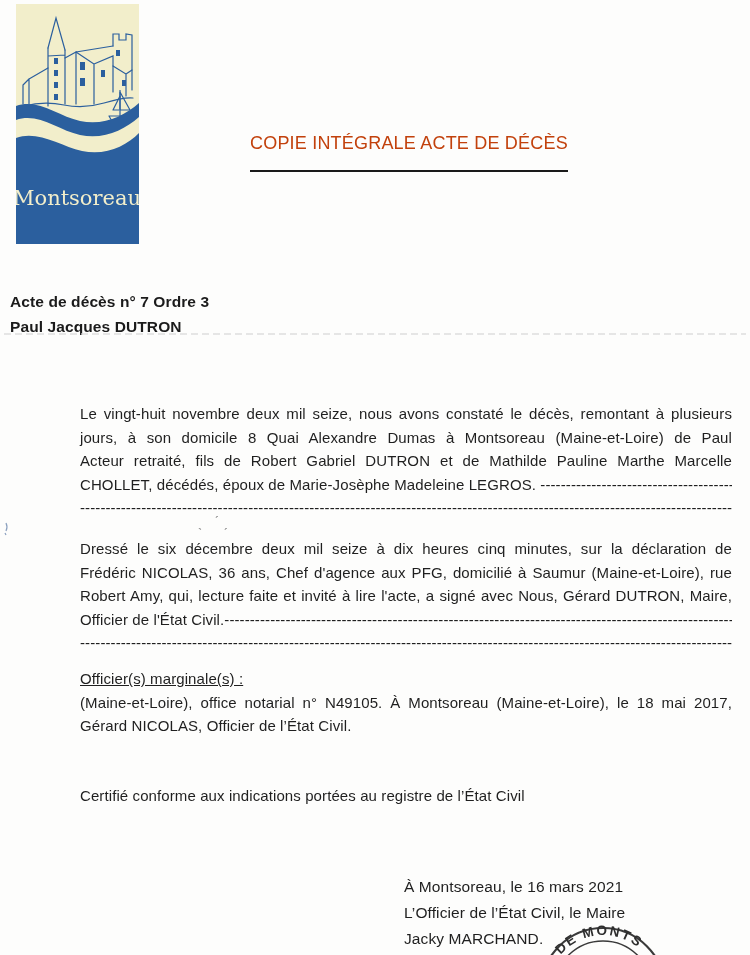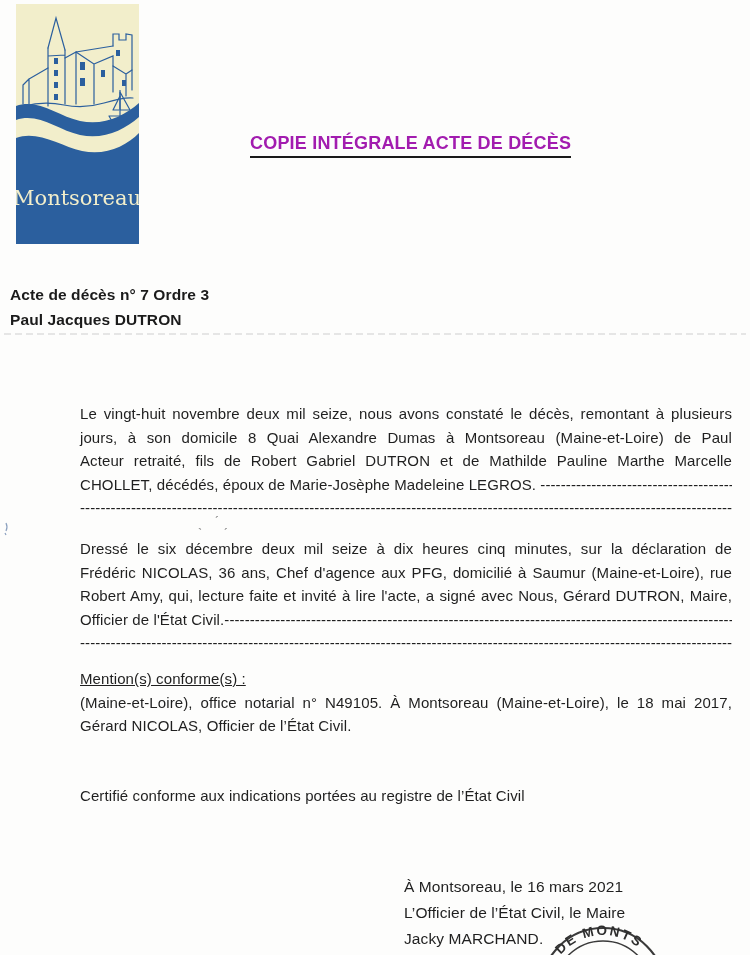--- a/index.html
+++ b/index.html
@@ -14,23 +14,23 @@
   .textblock { width:652px; }
   .line {
     height:23.5px; line-height:23.5px; font-size:15px;
     letter-spacing:0.1px; color:#1f1f1f;
   }
   .j  { text-align:justify; text-align-last:justify; }
   .nw { white-space:nowrap; overflow:hidden; }
 
   
   .doc-title {
-    font-size:18px; font-weight:bold; color:#a21caf;
+    font-size:18px; font-weight:normal; color:#c2410c;
     letter-spacing:0.2px; border-bottom:2.5px solid #1a1a1a;
-    padding-bottom:2px; white-space:nowrap;
+    padding-bottom:16px; white-space:nowrap;
   }
 
   
   .act-header .line { font-weight:bold; font-size:15.5px; height:25px; line-height:25px; color:#1b1b1b; }
 
   .mention-heading { text-decoration:underline; }
 
   .sig .line { height:26px; line-height:26px; font-size:15.5px; white-space:nowrap; }
 
   
@@ -78,21 +78,21 @@
 
     <g>
       <path d="M0,102 C22,94 42,112 64,117 C88,122 108,112 123,99 L123,113 C108,126 88,136 64,131 C42,126 22,108 0,116 Z" fill="#2b5f9e"></path>
       <path d="M0,134 C22,126 44,142 66,147 C90,152 110,142 123,129 L123,240 L0,240 Z" fill="#2b5f9e"></path>
     </g>
     <text x="61" y="201" text-anchor="middle" font-size="21" fill="#f2eecb" font-family="DejaVu Serif, serif">Montsoreau</text>
   </svg>
 
   <div class="abs doc-title" style="left:250px; top:133px;">COPIE INTÉGRALE ACTE DE DÉCÈS</div>
 
-  <div class="abs act-header" style="left:10px; top:282px; width:420px;">
+  <div class="abs act-header" style="left:10px; top:289px; width:420px;">
     <div class="line">Acte de décès n° 7 Ordre 3</div>
     <div class="line">Paul Jacques DUTRON</div>
   </div>
 
   <div class="abs artifact-line" style="left:4px; top:333px; width:742px;"></div>
 
   <div class="abs textblock" style="left:80px; top:402px;">
     <div class="line j">Le vingt-huit novembre deux mil seize, nous avons constaté le décès, remontant à plusieurs</div>
     <div class="line j">jours, à son domicile 8 Quai Alexandre Dumas à Montsoreau (Maine-et-Loire) de Paul</div>
     <div class="line j">Acteur retraité, fils de Robert Gabriel DUTRON et de Mathilde Pauline Marthe Marcelle</div>
@@ -109,21 +109,21 @@
 
   <div class="abs textblock" style="left:80px; top:537px;">
     <div class="line j">Dressé le six décembre deux mil seize à dix heures cinq minutes, sur la déclaration de</div>
     <div class="line j">Frédéric NICOLAS, 36 ans, Chef d'agence aux PFG, domicilié à Saumur (Maine-et-Loire), rue</div>
     <div class="line j">Robert Amy, qui, lecture faite et invité à lire l'acte, a signé avec Nous, Gérard DUTRON, Maire,</div>
     <div class="line nw">Officier de l'État Civil.------------------------------------------------------------------------------------------------------------</div>
     <div class="line nw">------------------------------------------------------------------------------------------------------------------------------------------------------</div>
   </div>
 
   <div class="abs textblock" style="left:80px; top:667px;">
-    <div class="line mention-heading">Mention(s) conforme(s) :</div>
+    <div class="line mention-heading">Officier(s) marginale(s) :</div>
     <div class="line j">(Maine-et-Loire), office notarial n° N49105. À Montsoreau (Maine-et-Loire), le 18 mai 2017,</div>
     <div class="line">Gérard NICOLAS, Officier de l’État Civil.</div>
   </div>
 
   <div class="abs line" style="left:80px; top:784px; width:652px;">Certifié conforme aux indications portées au registre de l’État Civil</div>
 
   <div class="abs sig" style="left:404px; top:874px; width:330px;">
     <div class="line">À Montsoreau, le 16 mars 2021</div>
     <div class="line">L’Officier de l’État Civil, le Maire</div>
     <div class="line">Jacky MARCHAND.</div>

